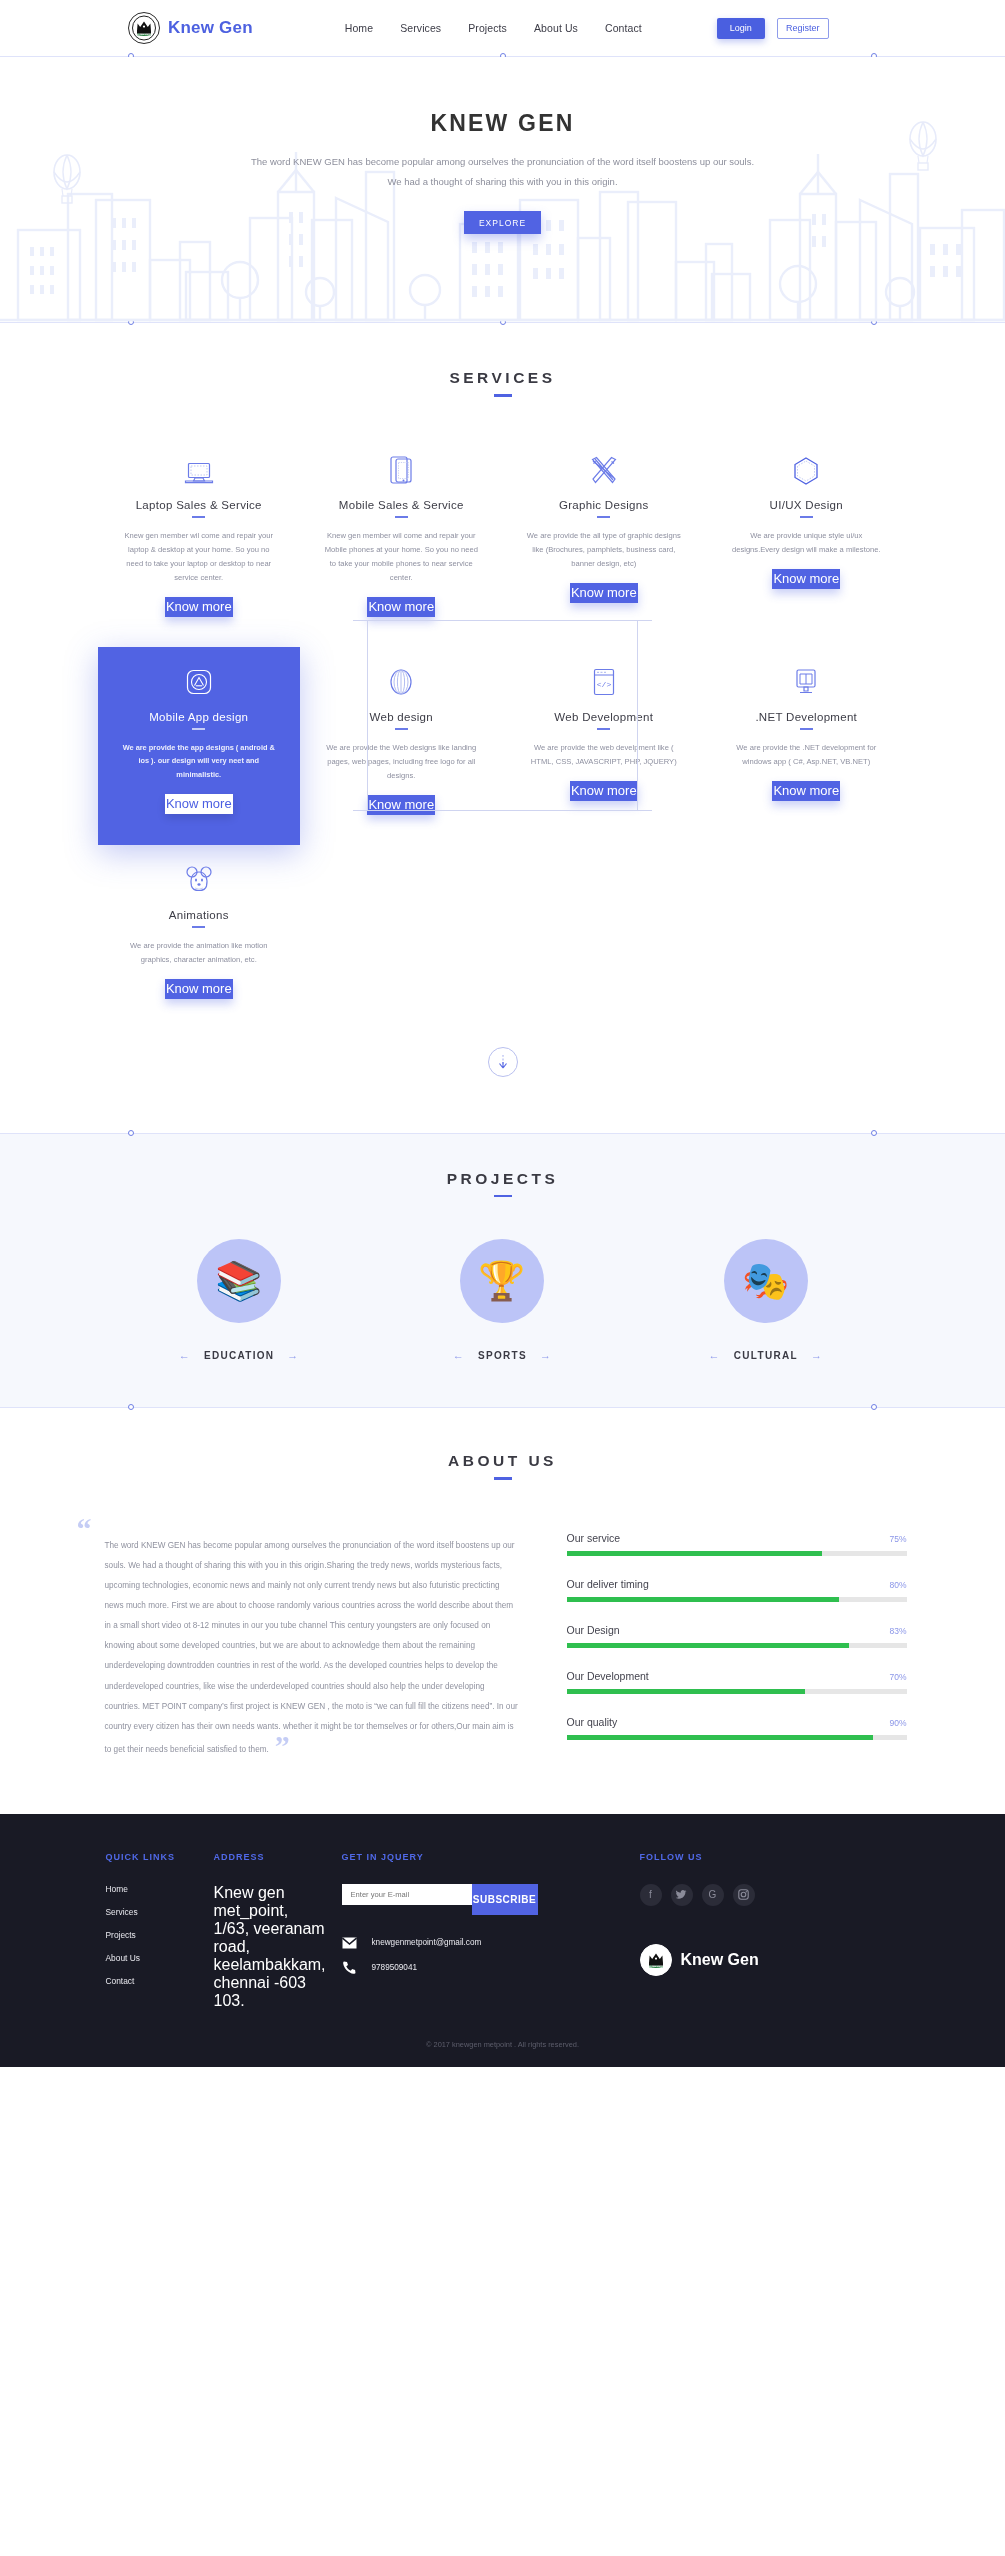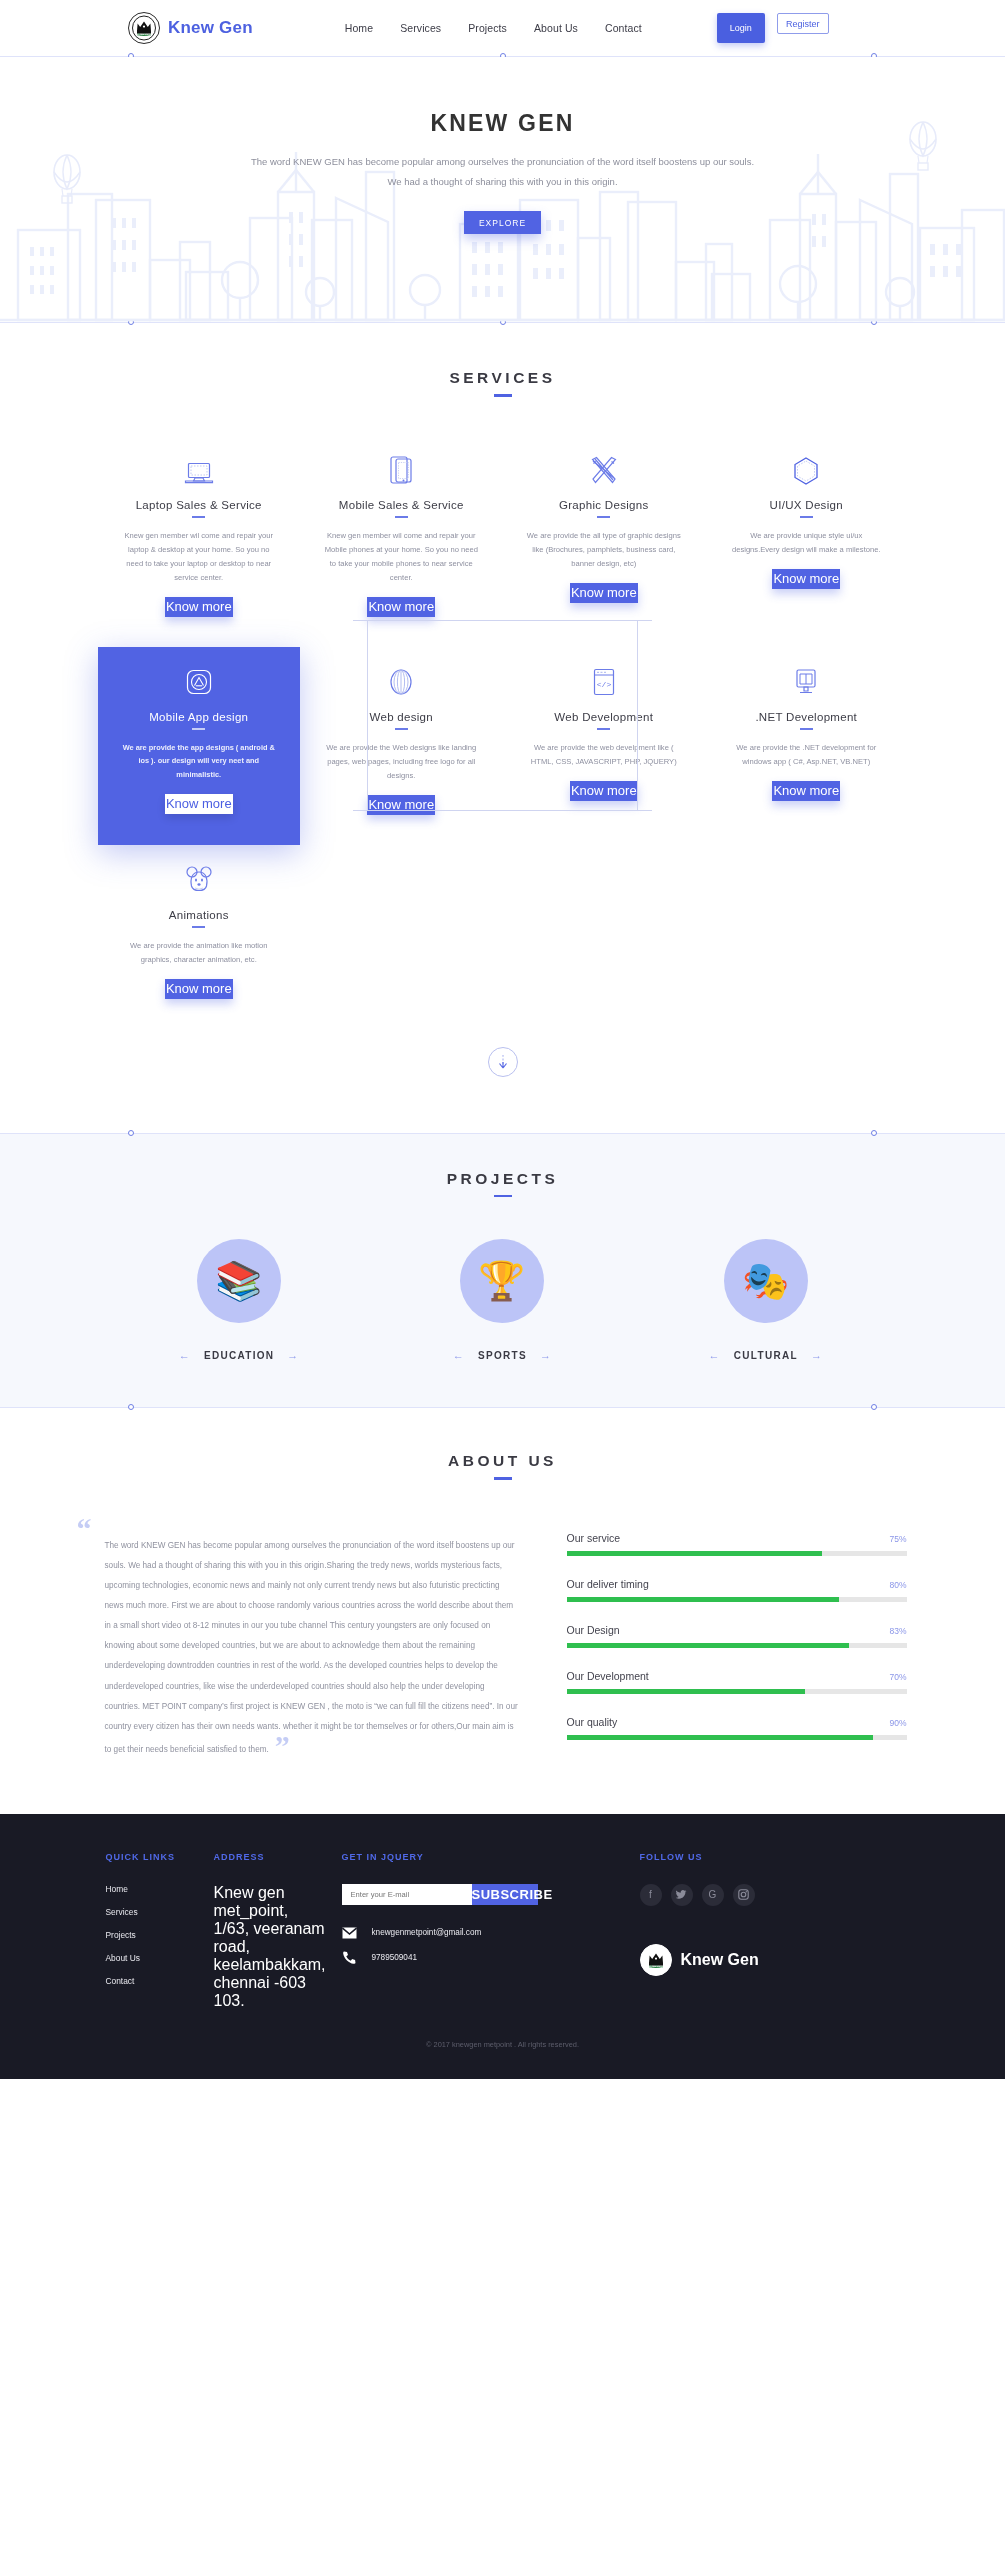--- a/index.html
+++ b/index.html
@@ -27,21 +27,21 @@
   }
   .brand-name {
     font-size: 17px; font-weight: bold; color: #4d61e0; letter-spacing: .2px;
   }
   .nav { display: flex; gap: 27px; margin-left: 92px; }
   .nav a {
     font-size: 10.5px; color: #3b3b46; text-decoration: none; letter-spacing: .1px;
   }
   .auth { display: flex; gap: 12px; margin-left: 75px; }
   .btn-login {
-    width: 48px; height: 30px; background: #4a5fe0; color: #fff;
+    width: 48px; height: 21px; background: #4a5fe0; color: #fff;
     border: none; font-size: 9px; border-radius: 2px; cursor: pointer;
     display:flex;align-items:center;justify-content:center;
     box-shadow: 0 3px 7px rgba(74,95,224,.33);
   }
   .btn-register {
     width: 52px; height: 21px; background: #fff; color: #4a5fe0;
     border: 1px solid #8f9ceb; font-size: 9px; border-radius: 2px; cursor: pointer;
     display:flex;align-items:center;justify-content:center;
   }
   
@@ -170,40 +170,40 @@
   }
   .skills { padding-top: 10px; }
   .skill { margin-bottom: 22px; }
   .skill-head { display: flex; justify-content: space-between; align-items: baseline; }
   .skill-head .lbl { font-size: 10.5px; color: #43434e; }
   .skill-head .pct { font-size: 8.5px; color: #8b96e8; }
   .track { height: 5px; background: #e6e6e6; margin-top: 7px; }
   .fill { height: 5px; background: #2fbf4f; }
 
   
-  .footer { background: #191a25; color: #fff; padding: 38px 0 16px; }
+  .footer { background: #191a25; color: #fff; padding: 38px 0 4px; }
   .foot-grid {
     display: grid; grid-template-columns: 108px 128px 250px 1fr;
     max-width: 830px; margin: 0 auto; padding-left: 18px;
   }
   .foot h4 {
     font-size: 9px; color: #5069e8; letter-spacing: 1px; font-weight: bold;
     margin-bottom: 22px;
   }
   .foot ul { list-style: none; }
   .foot ul li { font-size: 8.4px; color: #e8e8ee; margin-bottom: 13px; }
   .subs { display: flex; width: 196px; }
   .subs input {
     flex: 1; height: 21px; border: none; outline: none; background: #fff;
     font-size: 7.6px; color: #555; padding: 0 9px;
     font-family: "Liberation Sans", sans-serif;
   }
   .subs button {
-    width: 66px; height: 21px; background: #5163e3; color: #fff; border: none;
-    font-size: 13px; font-weight: bold; letter-spacing: .5px; cursor: pointer;
+    width: 66px; height: 31px; background: #5163e3; color: #fff; border: none;
+    font-size: 10px; font-weight: bold; letter-spacing: .5px; cursor: pointer;
   }
   .contact-row {
     display: flex; align-items: center; gap: 15px; margin-top: 22px;
     font-size: 8.2px; color: #eaeaf0;
   }
   .social { display: flex; gap: 9px; }
   .social .sb {
     width: 22px; height: 22px; border-radius: 50%; background: #2b2c38;
     display: flex; align-items: center; justify-content: center;
     color: #8a8b99; font-size: 10px; cursor: pointer;

